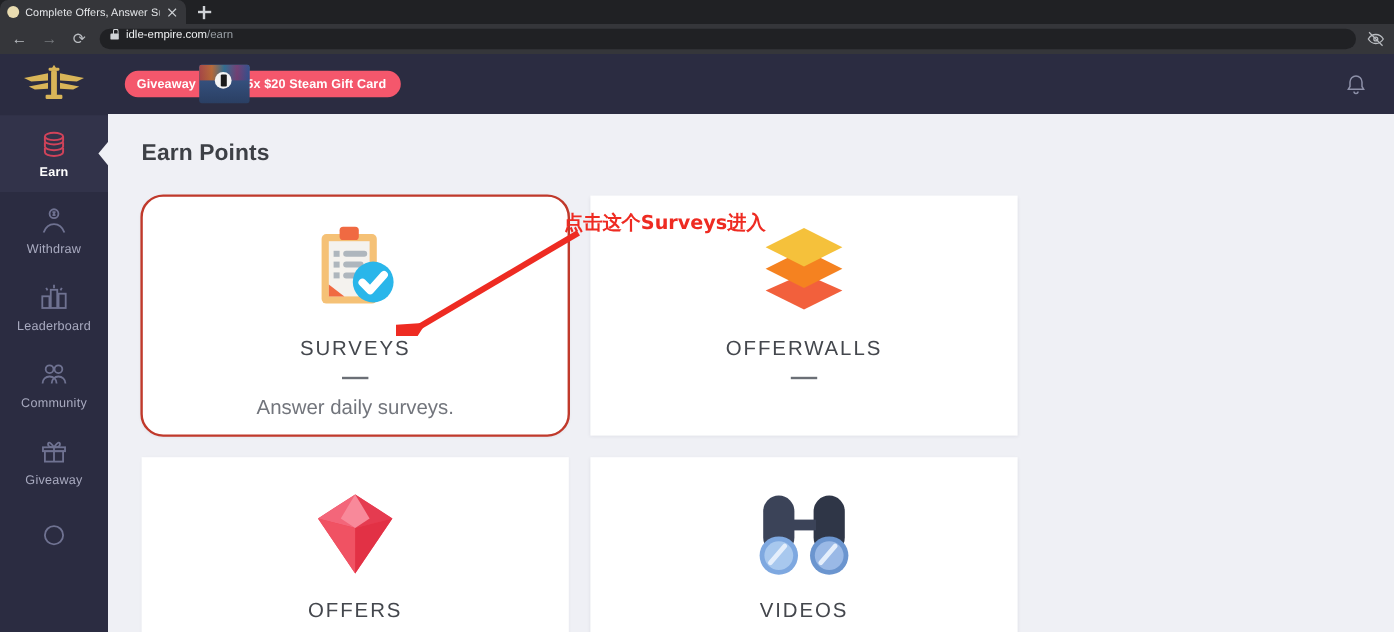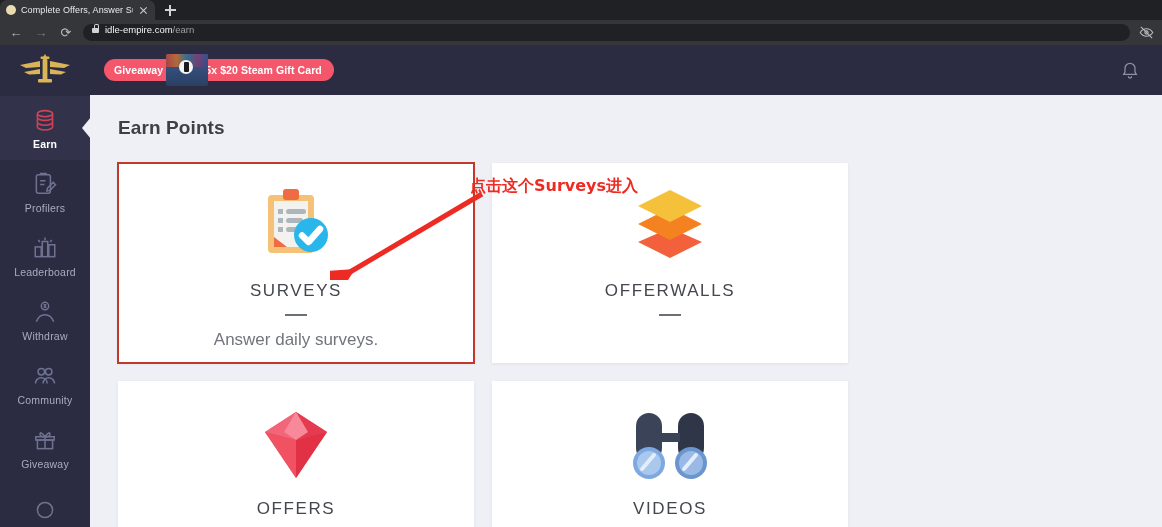--- a/index.html
+++ b/index.html
@@ -158,21 +158,21 @@
   }
   .card-grid {
     display: flex; flex-wrap: wrap; gap: 18px; padding: 24px 0 0 28px;
   }
   .card {
     width: 356px; height: 200px; background: #ffffff;
     display: flex; flex-direction: column; align-items: center;
     justify-content: flex-start; padding-top: 14px; position: relative;
     box-shadow: 0 1px 3px rgba(30,34,60,.07);
   }
-  .card.highlight { outline: 2px solid #c0392b; outline-offset: -1px; }
+  .card.highlight { outline: 2px solid #c0392b; outline-offset: -1px; border-radius: 18px; }
   .card-icon-wrap {
     height: 100px; display: flex; align-items: center; justify-content: center;
   }
   .card-title {
     font-size: 17px; color: #44474d; letter-spacing: 1.6px; margin-top: 4px;
   }
   .card-rule {
     width: 22px; height: 2px; background: #6b6f76; margin: 13px 0 14px;
   }
   .card-desc { font-size: 17px; color: #72757c; }
@@ -239,47 +239,38 @@
         <div class="nav-item active">
           <svg class="nav-icon" viewBox="0 0 24 24" fill="none" stroke="#d1435a" stroke-width="1.5">
             <ellipse cx="12" cy="6.2" rx="7" ry="2.8"></ellipse>
             <path d="M5 6.2v3.4c0 1.5 3.1 2.8 7 2.8s7-1.3 7-2.8V6.2"></path>
             <path d="M5 10.6v3.4c0 1.5 3.1 2.8 7 2.8s7-1.3 7-2.8v-3.4"></path>
             <path d="M5 15v3.4c0 1.5 3.1 2.8 7 2.8s7-1.3 7-2.8V15"></path>
           </svg>
           <span class="nav-label">Earn</span>
         </div>
 
+
         <div class="nav-item">
           <svg class="nav-icon" viewBox="0 0 24 24" fill="none" stroke="#6f7291" stroke-width="1.4">
-            <rect x="4" y="3.5" width="13" height="17" rx="2"></rect>
-            <path d="M8 3.5V2.4h5v1.1"></path>
-            <path d="M7.5 9h5M7.5 12.5h4"></path>
-            <path d="M19.5 10.5l2.2 2.2-5.2 5.2-2.8.6.6-2.8z"></path>
-          </svg>
-          <span class="nav-label">Profilers</span>
+            <circle cx="12" cy="6.5" r="3.4"></circle>
+            <path d="M12 4.6v3.8M10.8 5.4h2.4M10.8 7.6h2.4"></path>
+            <path d="M4 21c1.6-4.2 4.5-6.4 8-6.4S18.4 16.8 20 21"></path>
+          </svg>
+          <span class="nav-label">Withdraw</span>
         </div>
 
         <div class="nav-item">
           <svg class="nav-icon" viewBox="0 0 24 24" fill="none" stroke="#6f7291" stroke-width="1.4">
             <rect x="9.5" y="6" width="5" height="14"></rect>
             <rect x="3" y="11" width="5.5" height="9"></rect>
             <rect x="15.5" y="9" width="5.5" height="11"></rect>
             <path d="M12 2.2v2.6M6 4.5l1 2M18 4.5l-1 2"></path>
           </svg>
           <span class="nav-label">Leaderboard</span>
-        </div>
-
-        <div class="nav-item">
-          <svg class="nav-icon" viewBox="0 0 24 24" fill="none" stroke="#6f7291" stroke-width="1.4">
-            <circle cx="12" cy="6.5" r="3.4"></circle>
-            <path d="M12 4.6v3.8M10.8 5.4h2.4M10.8 7.6h2.4"></path>
-            <path d="M4 21c1.6-4.2 4.5-6.4 8-6.4S18.4 16.8 20 21"></path>
-          </svg>
-          <span class="nav-label">Withdraw</span>
         </div>
 
         <div class="nav-item">
           <svg class="nav-icon" viewBox="0 0 24 24" fill="none" stroke="#6f7291" stroke-width="1.4">
             <circle cx="8.6" cy="8" r="3"></circle>
             <circle cx="15.4" cy="8" r="3"></circle>
             <path d="M3.2 19c0-3.2 2.4-5.4 5.4-5.4S14 15.8 14 19"></path>
             <path d="M10.2 19c0-3.2 2.4-5.4 5.2-5.4s5.4 2.2 5.4 5.4"></path>
           </svg>
           <span class="nav-label">Community</span>

